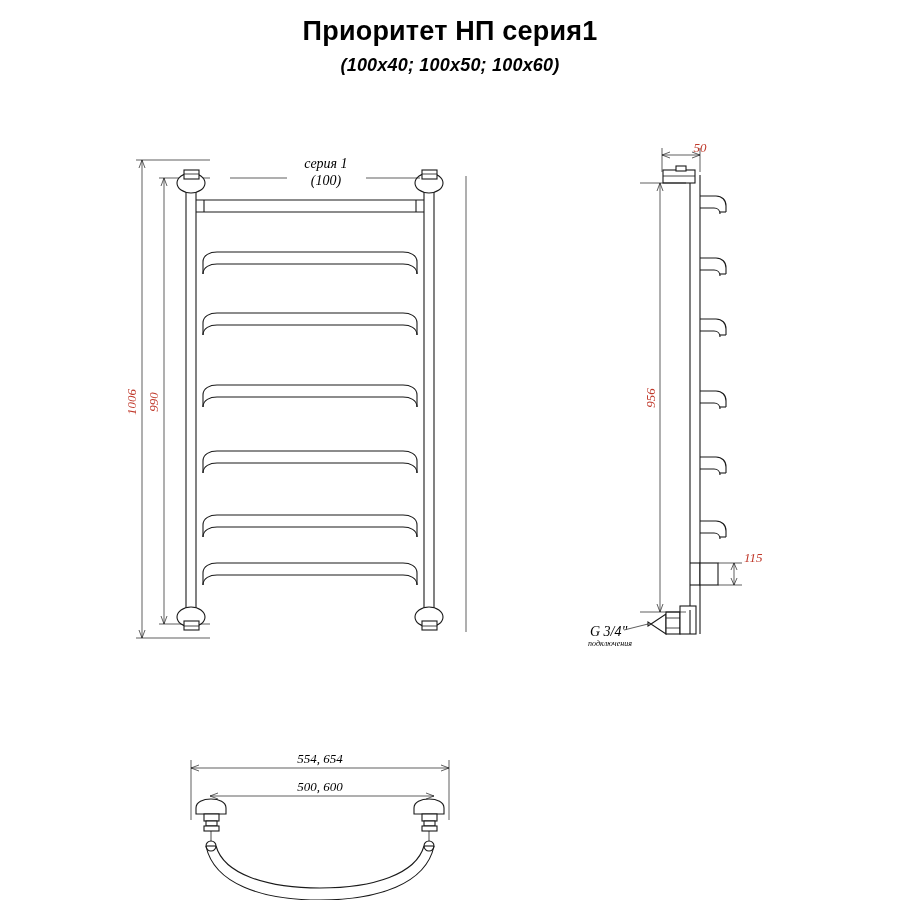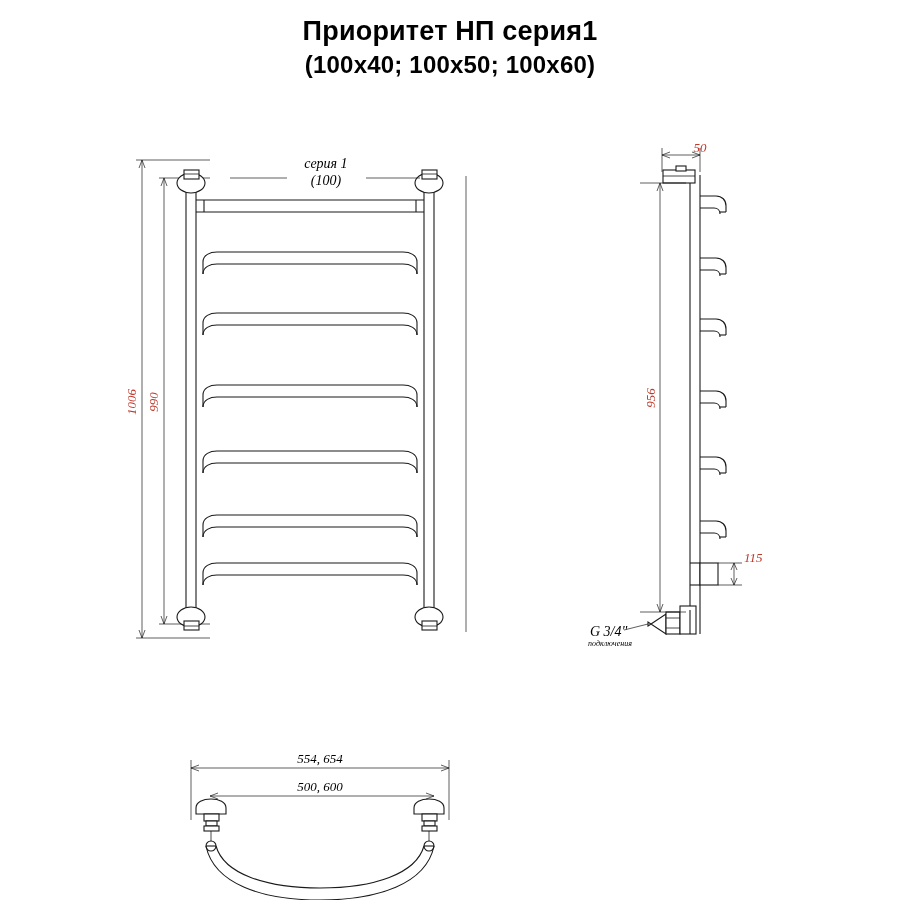--- a/index.html
+++ b/index.html
@@ -28,24 +28,25 @@
     width: 900px;
     text-align: center;
   }
   .title-line1 {
     font-size: 27px;
     font-weight: bold;
     letter-spacing: 0.2px;
     line-height: 34px;
   }
   .title-line2 {
-    font-size: 24px;
+    font-size: 18px;
     font-weight: bold;
     letter-spacing: 0.2px;
     line-height: 34px;
+    font-style: italic;
   }
   svg.draw {
     position: absolute;
     left: 0;
     top: 0;
   }
   .dim-text {
     font-family: "Liberation Serif", serif;
     font-style: italic;
     font-size: 13px;

